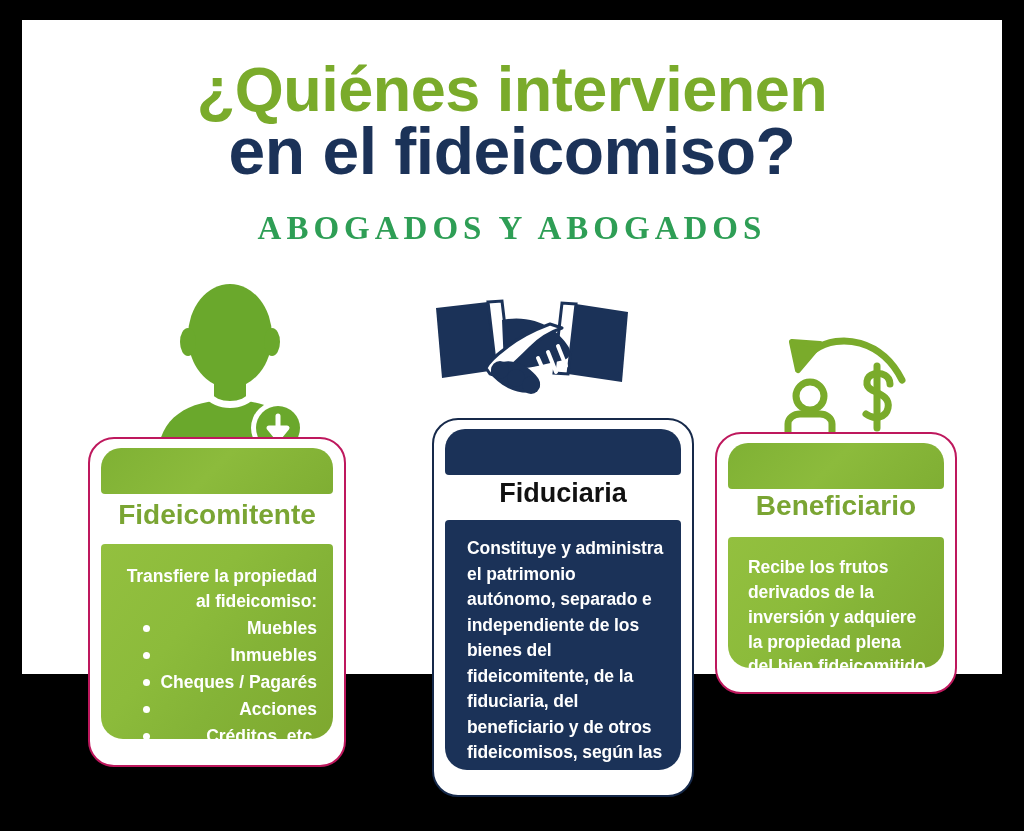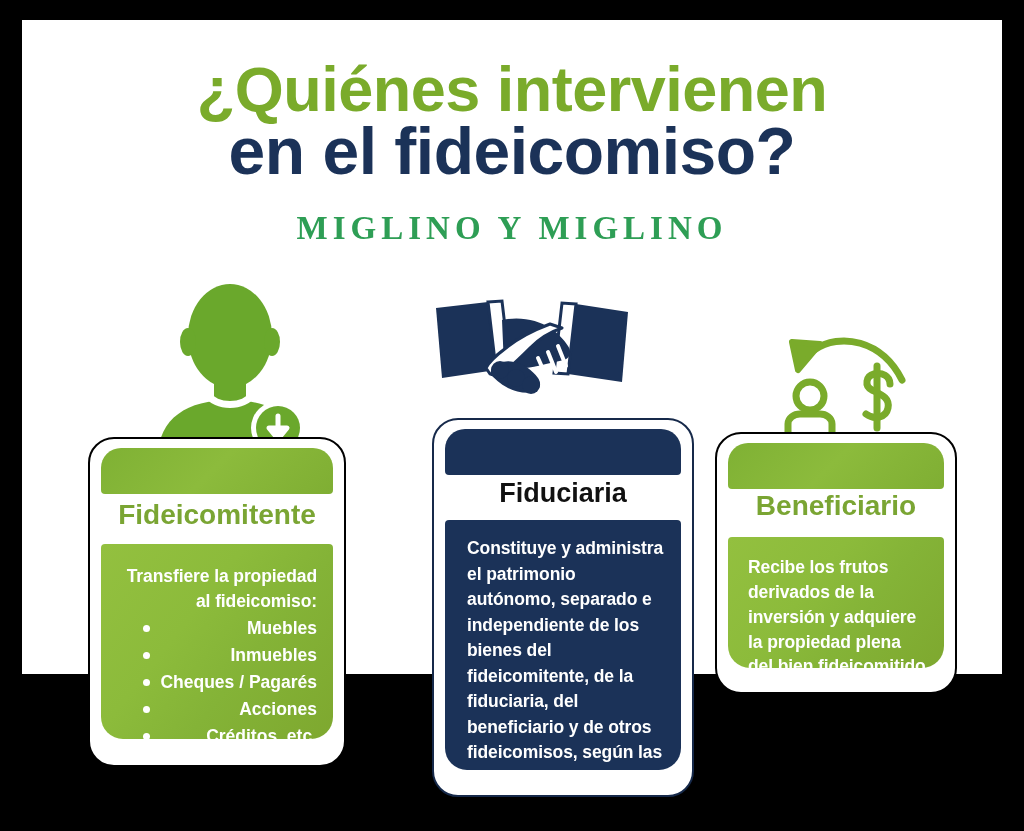--- a/index.html
+++ b/index.html
@@ -57,21 +57,21 @@
   #icon-money{left:756px;top:308px;width:140px;height:118px;}
 
   
   .card{
     position:absolute;
     background:#ffffff;
     box-sizing:border-box;
     border-radius:26px;
     overflow:hidden;
   }
-  .card-green{border:2px solid #000000;}
+  .card-green{border:2px solid #be185d;}
   .card-navy{border:2px solid #16294a;margin-left:32px;}
 
   .cap{
     position:absolute;left:11px;right:11px;top:9px;height:46px;
     border-radius:20px 20px 4px 4px;
   }
   .cap-green{
     background:linear-gradient(135deg,#7fb134 0%,#8cbb3c 48%,#7fae33 100%);
   }
   .cap-navy{background:#1b3258;}
@@ -155,21 +155,21 @@
   p.ptext{margin:0;}
 </style>
 </head>
 <body>
 
 <div id="frame">
 
   <div id="title-block">
     <div class="title-line1">¿Quiénes intervienen</div>
     <div class="title-line2">en el fideicomiso?</div>
-    <div class="title-sub">MIGLINO Y MIGLINO</div>
+    <div class="title-sub">ABOGADOS Y ABOGADOS</div>
   </div>
 
   <div class="icon-wrap" id="icon-person">
     <svg width="180" height="175" viewBox="0 0 180 175" xmlns="http://www.w3.org/2000/svg">
 
       <ellipse cx="80" cy="54" rx="42" ry="52" fill="#6aa82c"></ellipse>
 
       <ellipse cx="38" cy="60" rx="8" ry="14" fill="#6aa82c"></ellipse>
       <ellipse cx="122" cy="60" rx="8" ry="14" fill="#6aa82c"></ellipse>
 

